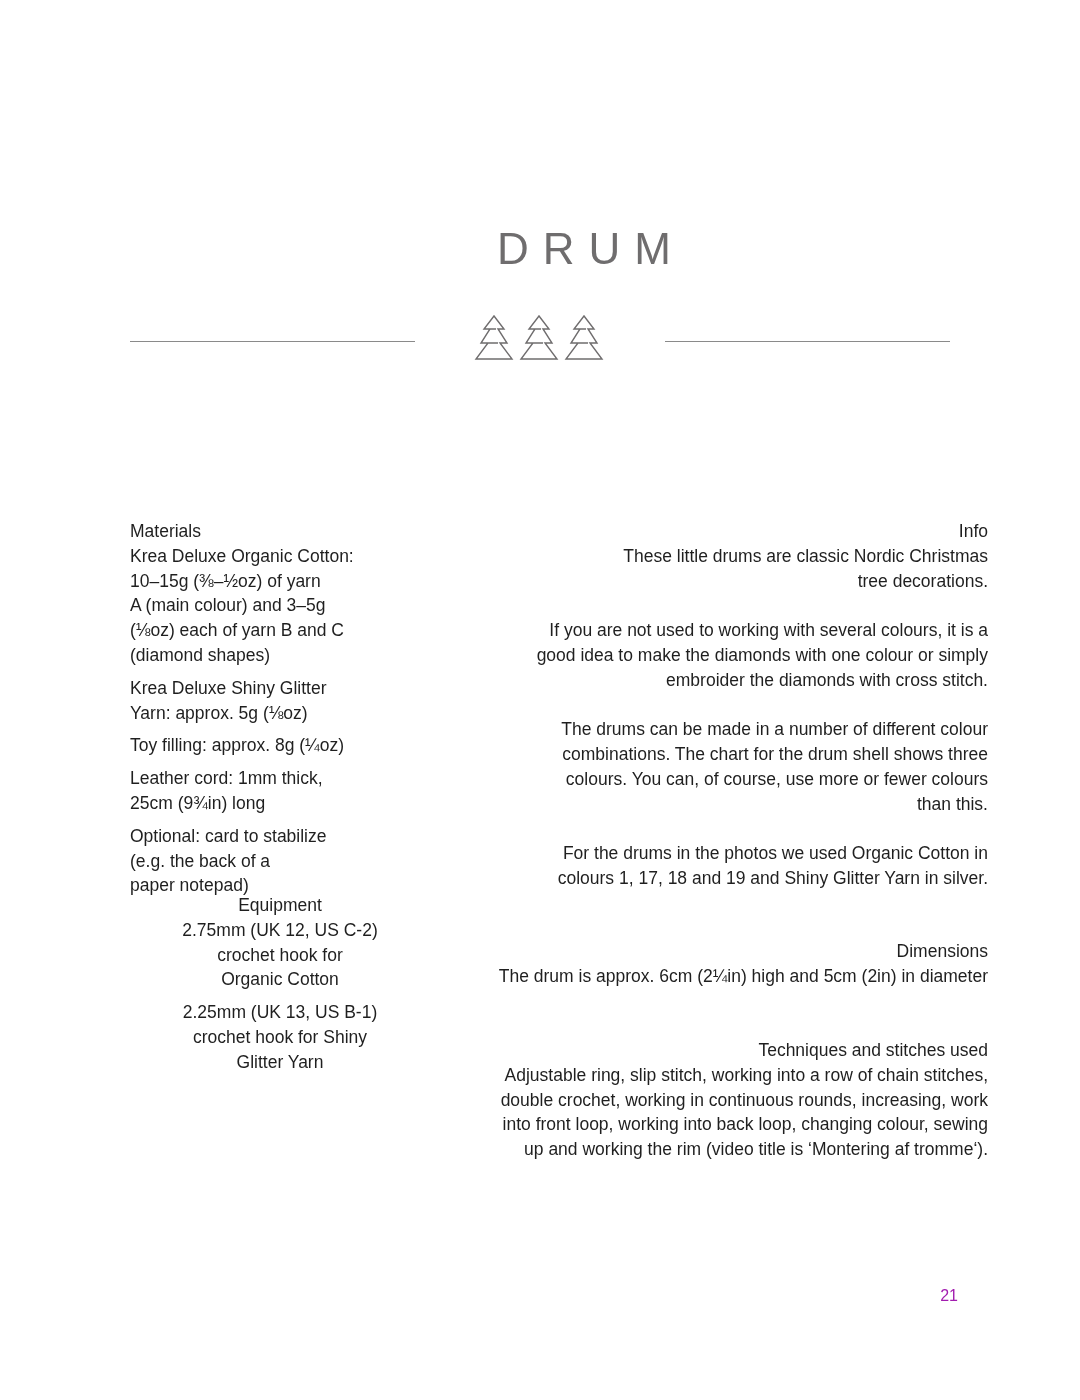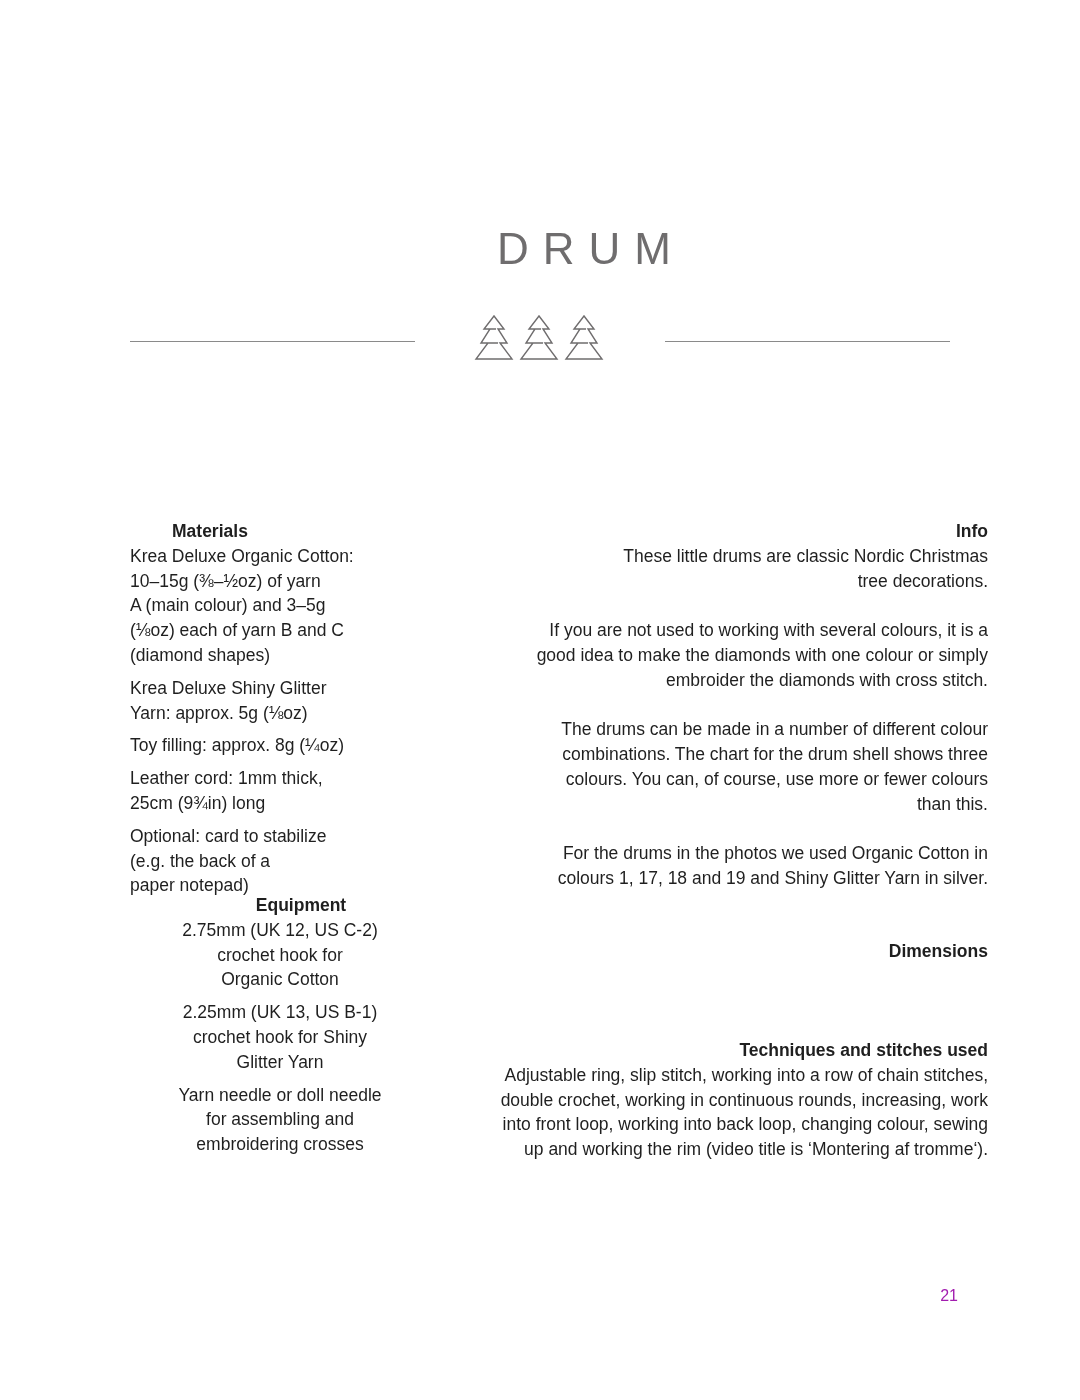--- a/index.html
+++ b/index.html
@@ -21,21 +21,21 @@
     .rule.left { left: 130px; width: 285px; }
     .rule.right { left: 665px; width: 285px; }
     .trees {
       position: absolute; left: 474px; top: 314px; width: 132px; height: 46px;
     }
     .col {
       position: absolute; font-size: 17.5px; line-height: 24.8px;
     }
     .col-left { left: 130px; width: 300px; }
     .col-right { left: 468px; width: 520px; text-align: right; }
-    .heading { font-weight: 700; margin-left: 42px; }
+    .heading { font-weight: 400; }
     .item { margin: 0 0 8px 0; white-space: pre-line; }
     .para { white-space: pre-line; margin: 0 0 24.8px 0; }
     .para:last-child { margin-bottom: 0; }
     .page-number {
       position: absolute; left: 930px; top: 1287px; width: 28px;
       text-align: right; font-size: 16px; color: #a21caf;
     }
   </style>
 </head>
 <body>
@@ -74,42 +74,40 @@
 </div>
 
 <div class="col col-left" style="top:893px;text-align:center;">
   <div class="heading">Equipment</div>
   <div class="item">2.75mm (UK 12, US C-2)
 crochet hook for
 Organic Cotton</div>
   <div class="item">2.25mm (UK 13, US B-1)
 crochet hook for Shiny
 Glitter Yarn</div>
-  <div class="item">Yarn needle or doll needle
-for assembling and
-embroidering crosses</div>
 </div>
 
 <div class="col col-right" style="top:519px;">
   <div class="heading">Info</div>
   <div class="para">These little drums are classic Nordic Christmas
 tree decorations.</div>
   <div class="para">If you are not used to working with several colours, it is a
 good idea to make the diamonds with one colour or simply
 embroider the diamonds with cross stitch.</div>
   <div class="para">The drums can be made in a number of different colour
 combinations. The chart for the drum shell shows three
 colours. You can, of course, use more or fewer colours
 than this.</div>
   <div class="para">For the drums in the photos we used Organic Cotton in
 colours 1, 17, 18 and 19 and Shiny Glitter Yarn in silver.</div>
 </div>
 
 <div class="col col-right" style="top:939px;">
   <div class="heading">Dimensions</div>
+  <div class="para">The drum is approx. 6cm (2¼in) high and 5cm (2in) in diameter</div>
 </div>
 
 <div class="col col-right" style="top:1038px;">
   <div class="heading">Techniques and stitches used</div>
   <div class="para">Adjustable ring, slip stitch, working into a row of chain stitches,
 double crochet, working in continuous rounds, increasing, work
 into front loop, working into back loop, changing colour, sewing
 up and working the rim (video title is ‘Montering af tromme‘).</div>
 </div>
 

